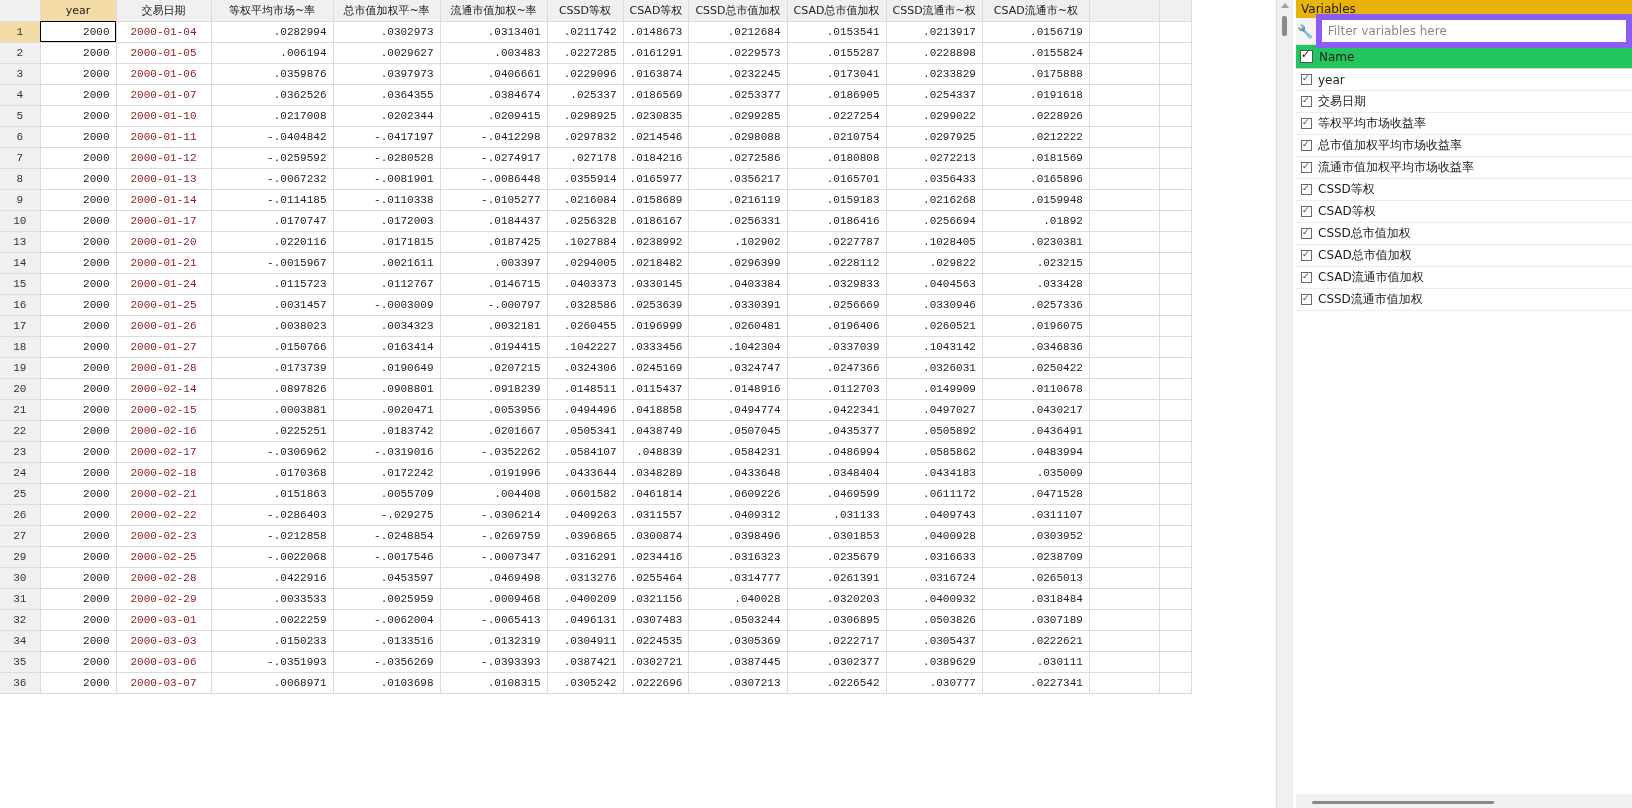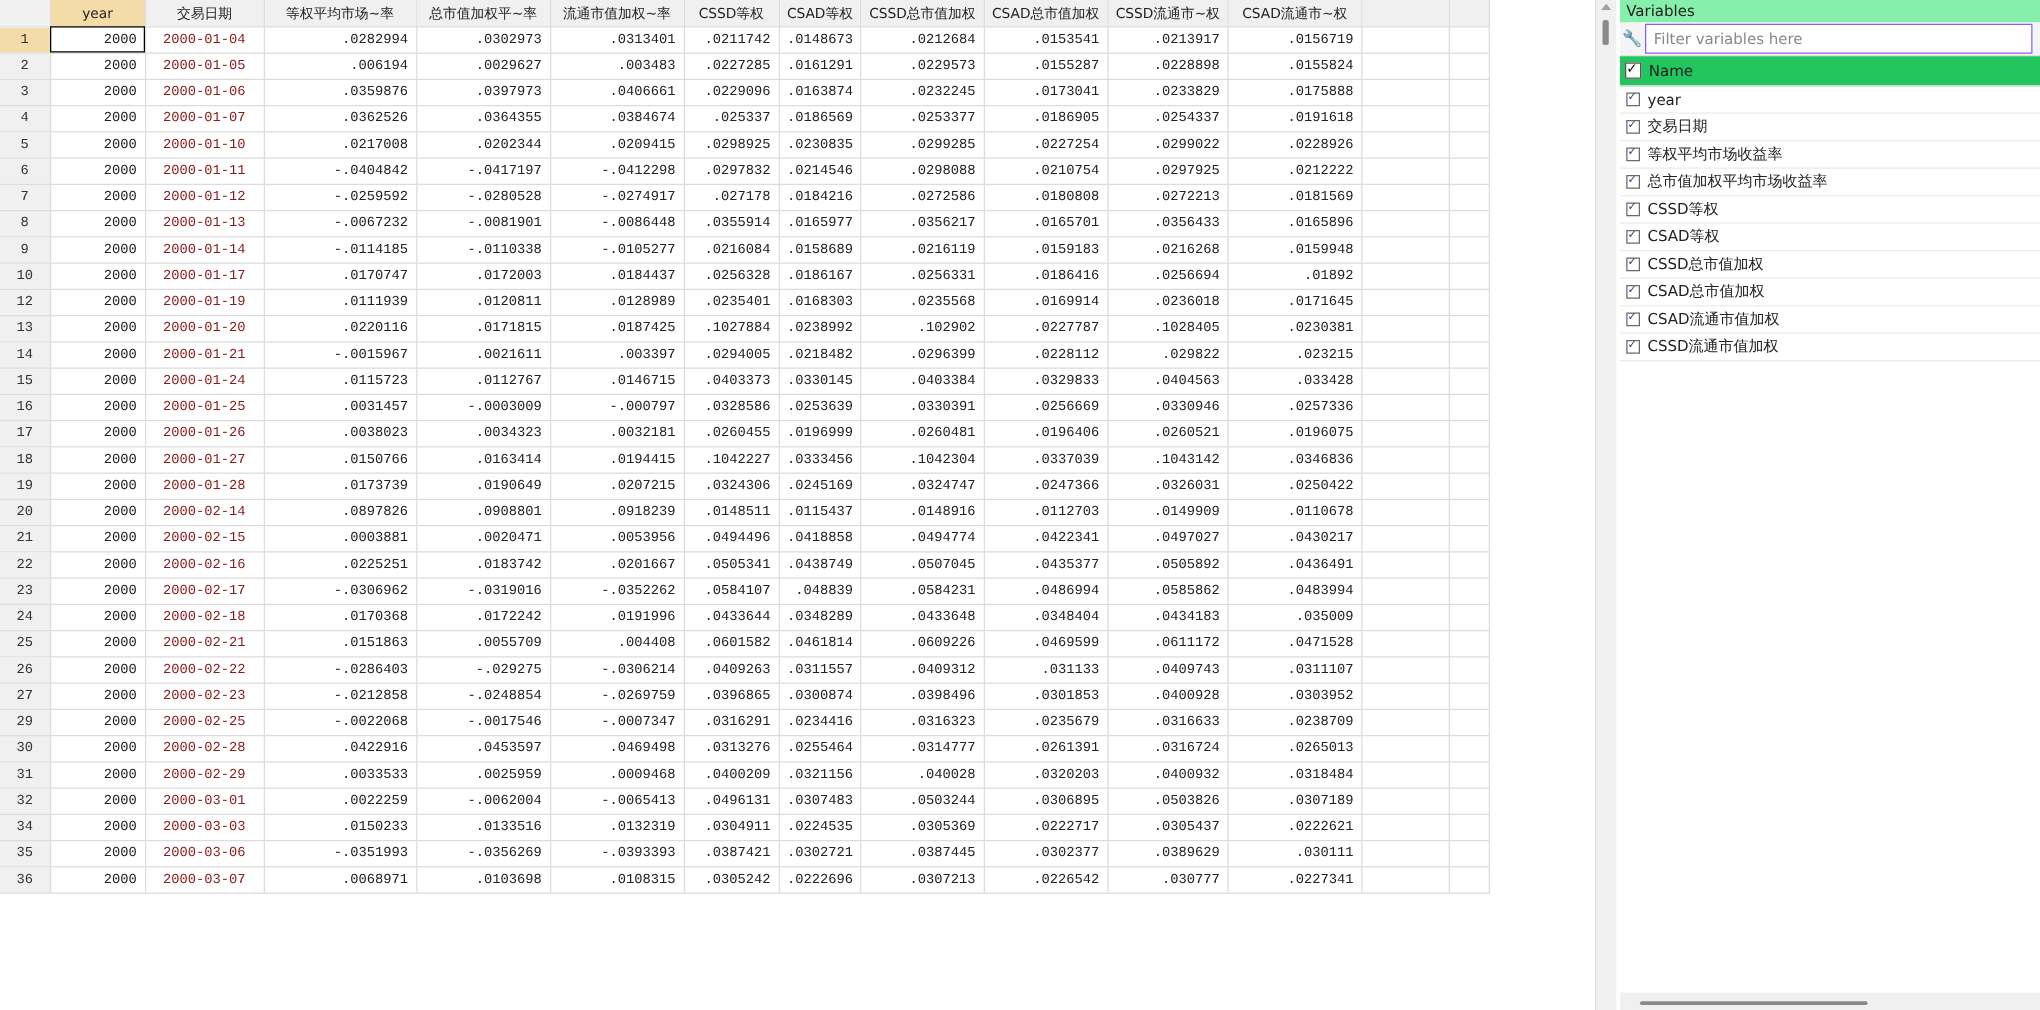--- a/index.html
+++ b/index.html
@@ -12,24 +12,24 @@
   table.grid td { font-size:11px; color:#222; text-align:right; }
   table.grid td.rownum { background:#f0f0f0; text-align:center; color:#333; }
   table.grid tr.first td.rownum { background:#f4dca8; }
   table.grid td.date { color:#8b1a1a; text-align:center;margin-top:41px; }
   table.grid td.selected { outline:1px solid #000; outline-offset:-1px; }
   .corner { background:#f0f0f0; }
   .vscroll { position:absolute; left:1276px; top:0; width:16px; height:808px; background:#f0f0f0; border-left:1px solid #e0e0e0; }
   .vscroll .arrow { position:absolute; top:3px; left:4px; width:0; height:0; border-left:4px solid transparent; border-right:4px solid transparent; border-bottom:5px solid #a0a0a0; }
   .vscroll .thumb { position:absolute; top:16px; left:5px; width:5px; height:20px; background:#8a8a8a; border-radius:2px; }
   .panel { position:absolute; left:1296px; top:0; width:336px; height:808px; background:#fff; font-family:"DejaVu Sans","Liberation Sans",sans-serif; }
-  .panel-title { height:18px; line-height:18px; background:#86efac; color:#222; font-size:12px; padding-left:5px; }
+  .panel-title { height:18px; line-height:18px; background:#eab308; color:#222; font-size:12px; padding-left:5px; }
   .filter-row { height:26px; display:flex; align-items:center; background:#f4f4f4; border-bottom:1px solid #e0e0e0; }
   .filter-row .wrench { width:20px; text-align:center; color:#4a76b8; font-size:13px; }
-  .filter-row input { border:1px solid #8b5cf6; height:20px; width:300px; font-size:12px; color:#444; padding-left:6px; font-family:"DejaVu Sans","Liberation Sans",sans-serif; background:#fff; }
+  .filter-row input { border:6px solid #8b5cf6; height:20px; width:300px; font-size:12px; color:#444; padding-left:6px; font-family:"DejaVu Sans","Liberation Sans",sans-serif; background:#fff; }
   .filter-row input::placeholder { color:#888; }
   .name-header { height:23px; display:flex; align-items:center; background:#22c55e; border-bottom:1px solid #d4d4d4; font-size:12px; color:#222; }
   .cb { width:11px; height:11px; border:1px solid #555; margin:0 6px 0 4px; position:relative; background:#fff; flex:none; }
   .cb::after { content:"✓"; position:absolute; left:0px; top:-3px; font-size:11px; color:#111; }
   .cb.small { width:9px; height:9px; border-color:#6a6a6a; margin-left:5px; }
   .cb.small::after { font-size:9px; top:-2px; color:#26478a; }
   .var-item { height:21px; display:flex; align-items:center; font-size:12px; color:#222; border-bottom:1px solid #ececec; }
   .hscroll { position:absolute; left:16px; bottom:4px; width:182px; height:3px; background:#888; border-radius:2px; }
   .panel-bottom { position:absolute; left:0; bottom:0; width:336px; height:14px; background:#f0f0f0; }
 </style>
@@ -227,36 +227,20 @@
           <td>.0256328</td>
           <td>.0186167</td>
           <td>.0256331</td>
           <td>.0186416</td>
           <td>.0256694</td>
           <td>.01892</td>
           <td></td>
           <td></td>
         </tr>
         <tr>
-          <td class="rownum">12</td>
-          <td>2000</td>
-          <td class="date">2000-01-19</td>
-          <td>.0111939</td>
-          <td>.0120811</td>
-          <td>.0128989</td>
-          <td>.0235401</td>
-          <td>.0168303</td>
-          <td>.0235568</td>
-          <td>.0169914</td>
-          <td>.0236018</td>
-          <td>.0171645</td>
-          <td></td>
-          <td></td>
-        </tr>
-        <tr>
           <td class="rownum">13</td>
           <td>2000</td>
           <td class="date">2000-01-20</td>
           <td>.0220116</td>
           <td>.0171815</td>
           <td>.0187425</td>
           <td>.1027884</td>
           <td>.0238992</td>
           <td>.102902</td>
           <td>.0227787</td>
@@ -632,20 +616,24 @@
       <div class="var-item">
         <span class="cb small"></span>
         <span>等权平均市场收益率</span>
       </div>
       <div class="var-item">
         <span class="cb small"></span>
         <span>总市值加权平均市场收益率</span>
       </div>
       <div class="var-item">
         <span class="cb small"></span>
+        <span>流通市值加权平均市场收益率</span>
+      </div>
+      <div class="var-item">
+        <span class="cb small"></span>
         <span>CSSD等权</span>
       </div>
       <div class="var-item">
         <span class="cb small"></span>
         <span>CSAD等权</span>
       </div>
       <div class="var-item">
         <span class="cb small"></span>
         <span>CSSD总市值加权</span>
       </div>

